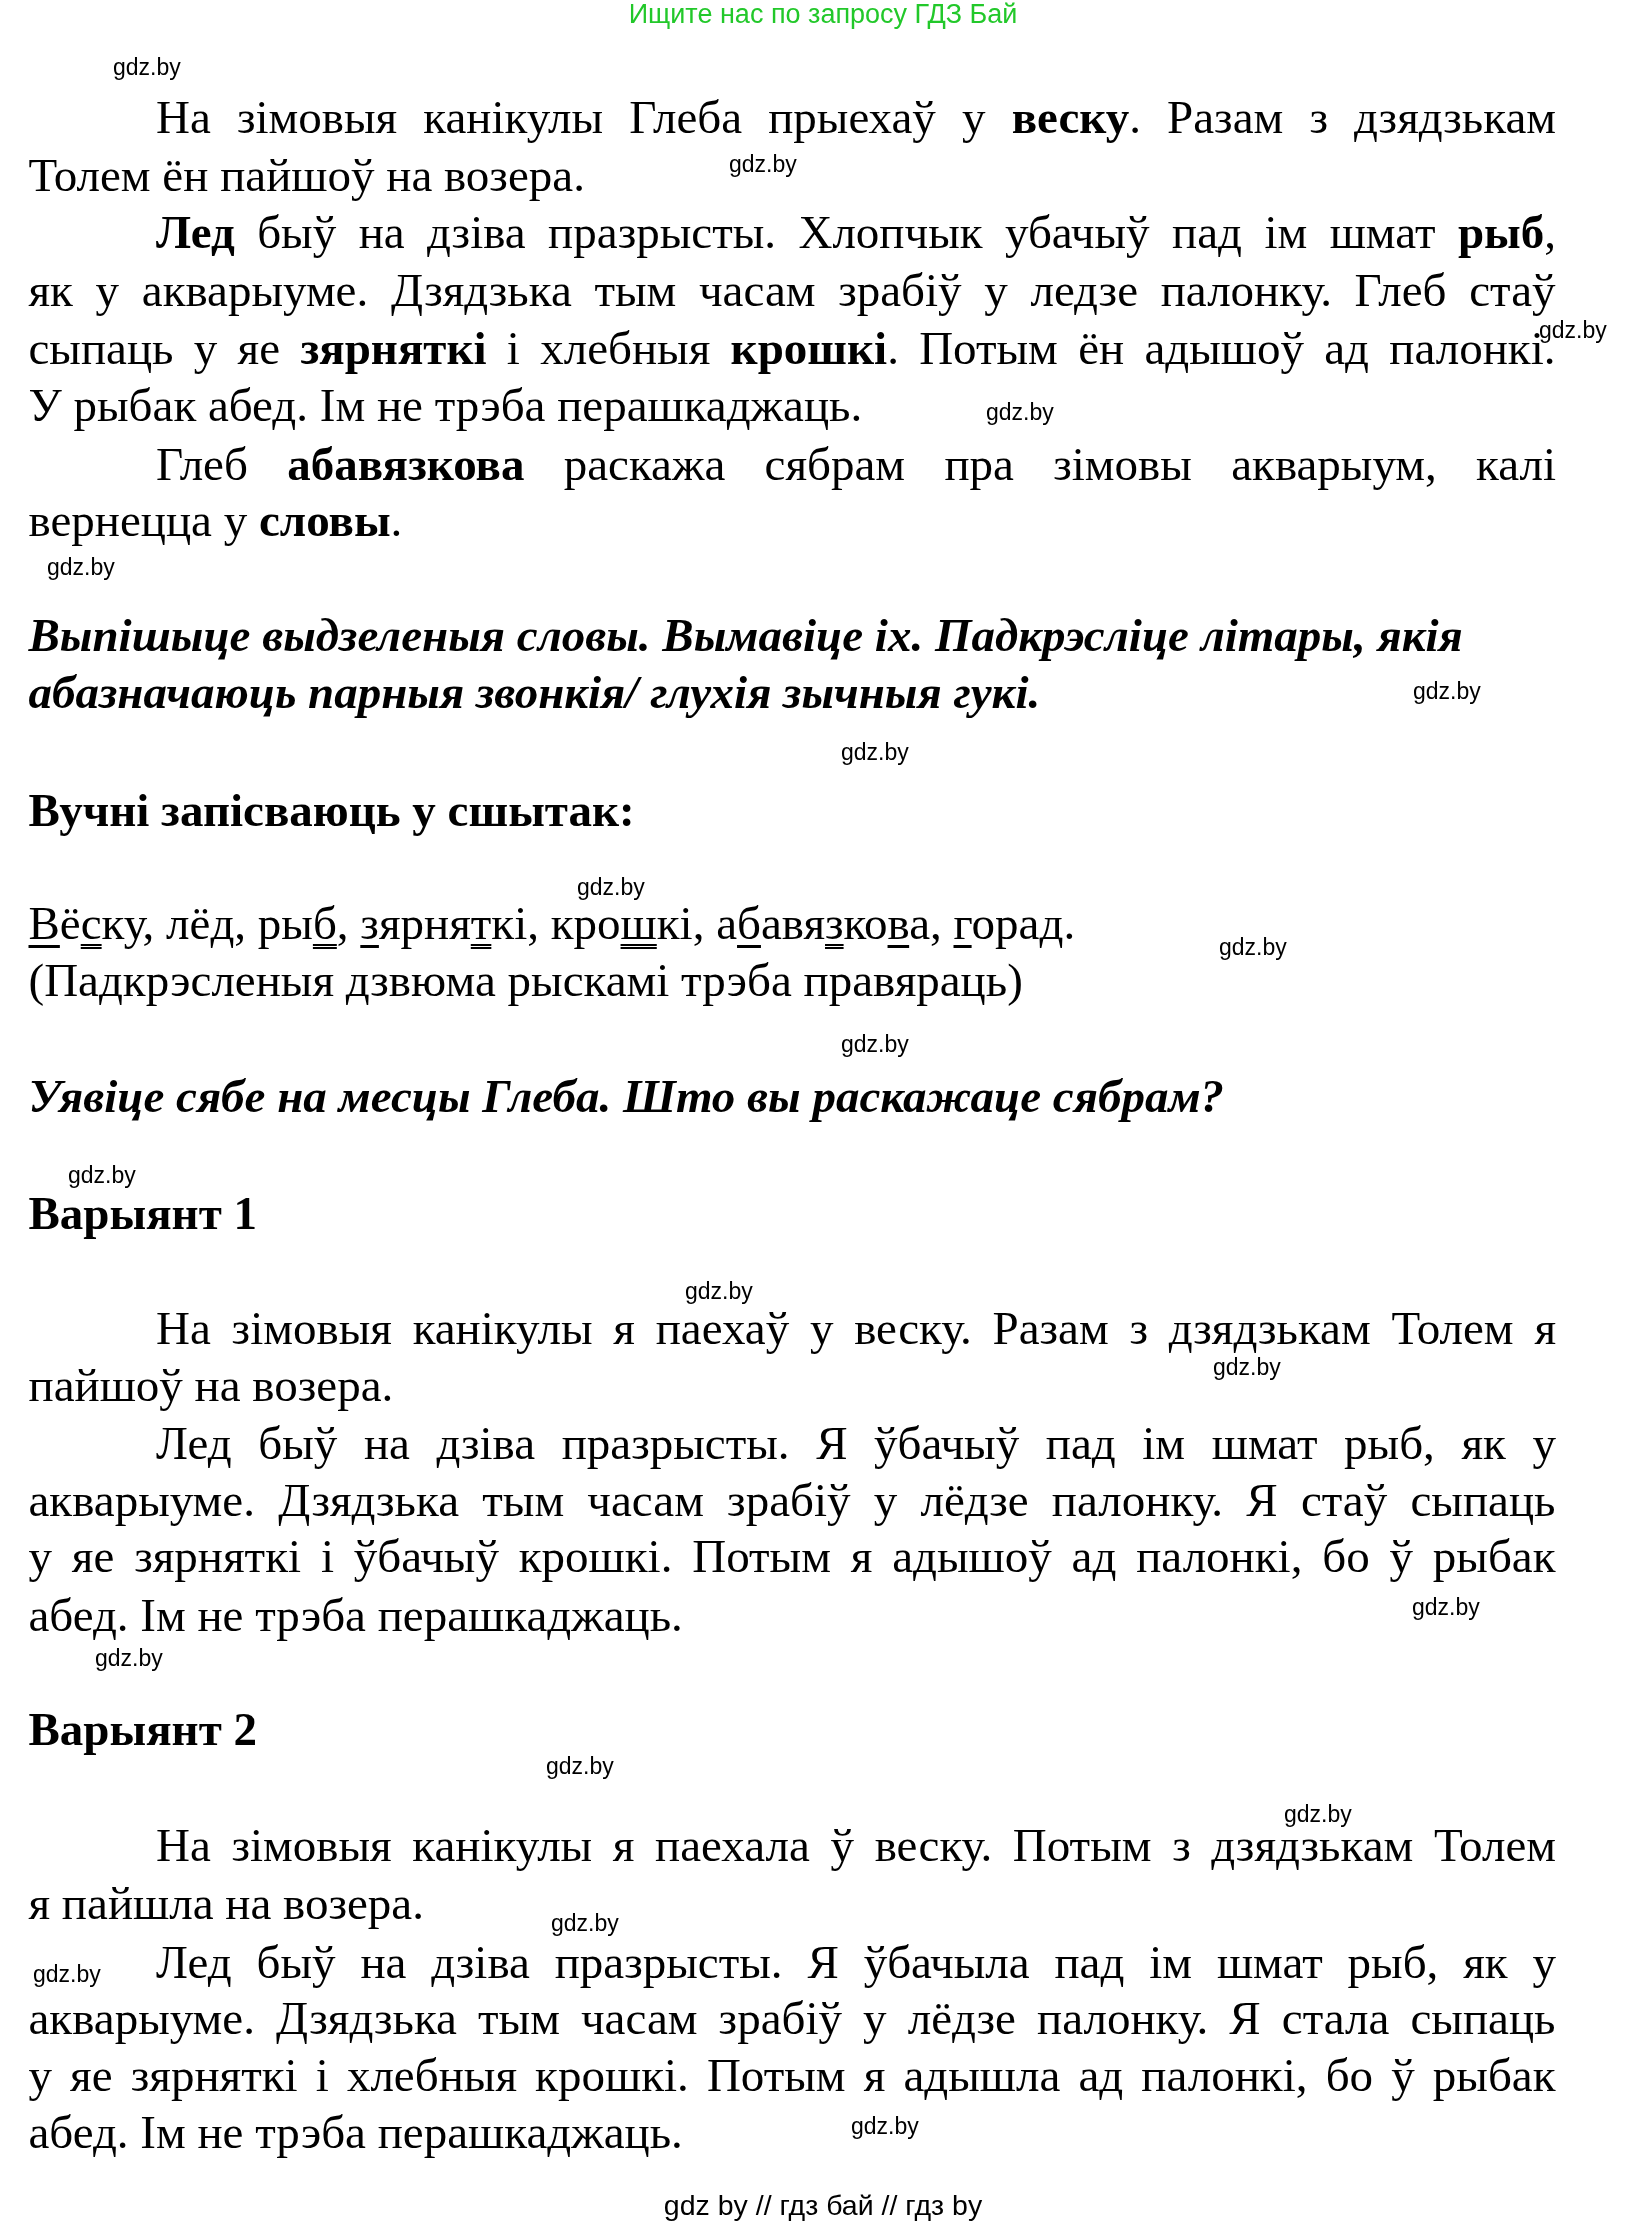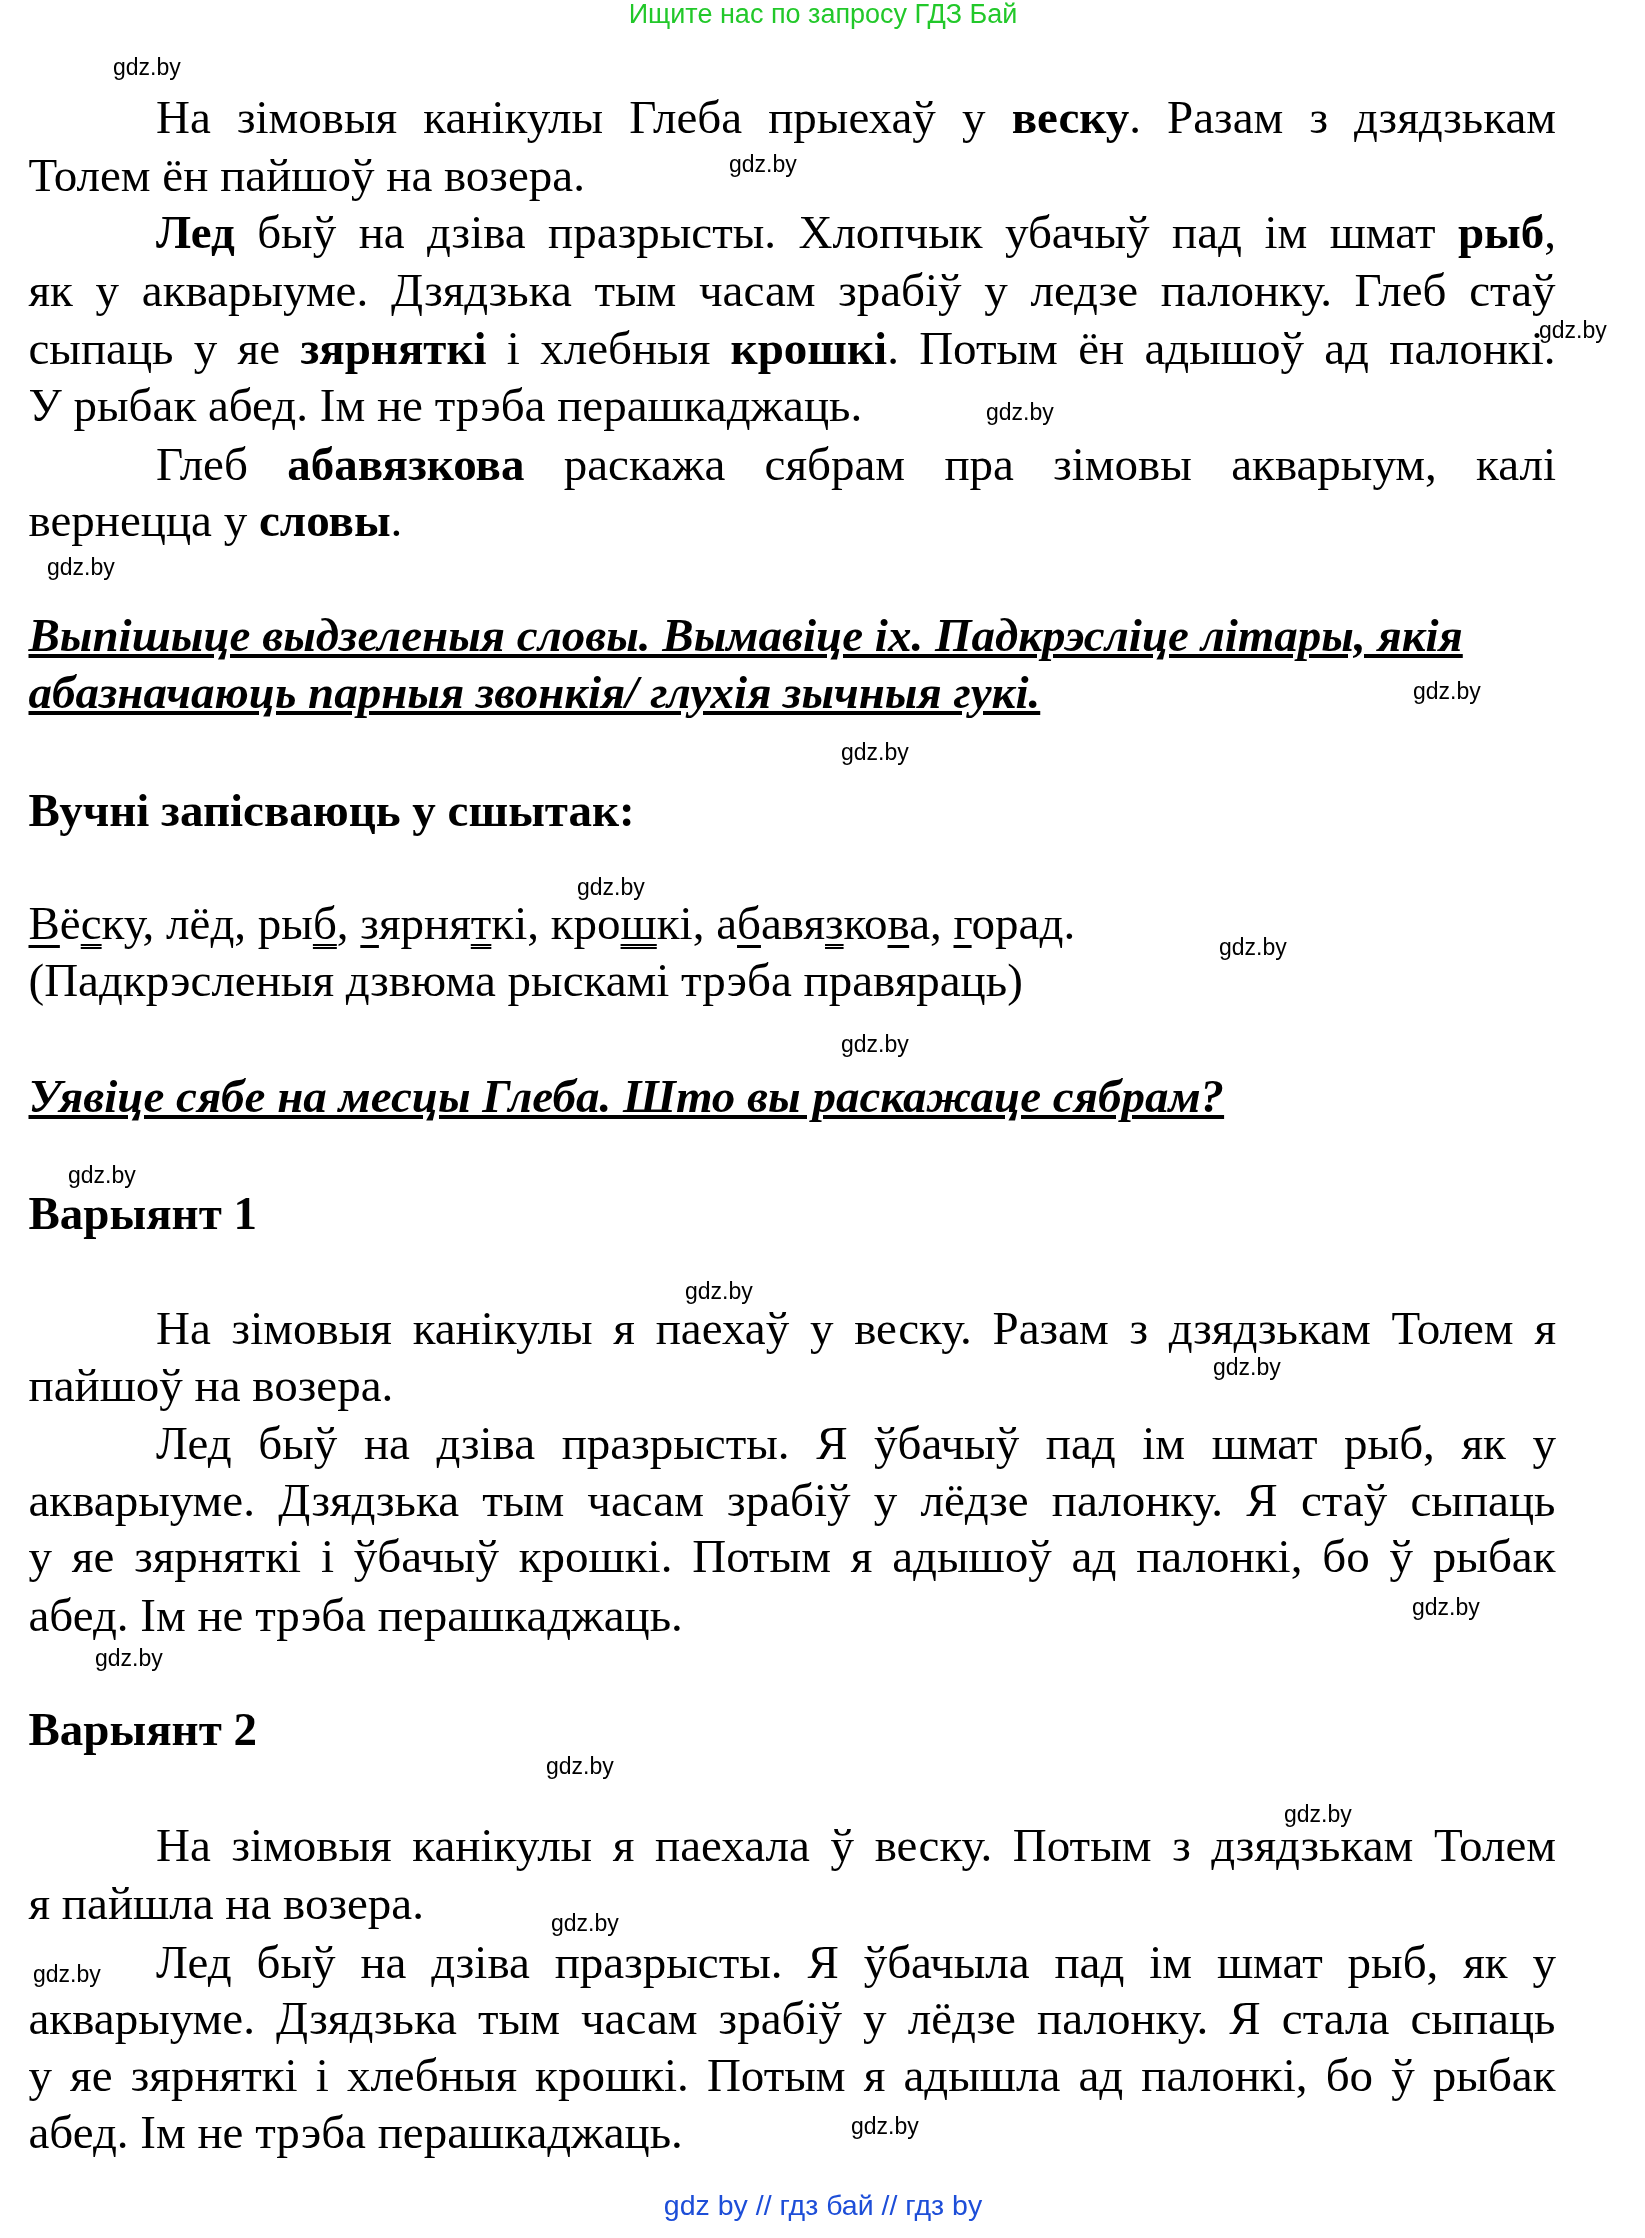--- a/index.html
+++ b/index.html
@@ -5,21 +5,21 @@
   html, body { margin:0; padding:0; background:#ffffff; }
   body { width:1646px; height:2239px; position:relative; overflow:hidden; font-family:"Liberation Serif", serif; color:#000; }
   .abs { position:absolute; white-space:nowrap; }
   .header { left:0; width:1646px; top:0; text-align:center; font-family:"Liberation Sans", sans-serif; font-size:27px; line-height:29px; }
   .footer { left:0; width:1646px; top:2189px; text-align:center; font-family:"Liberation Sans", sans-serif; font-size:28.5px; line-height:33px; }
   .wm { font-family:"Liberation Sans", sans-serif; font-size:23px; line-height:26px; color:#000; }
   .line { font-size:47px; line-height:52px; left:28.5px; width:1527px; }
   .just { text-align:justify; text-align-last:justify; }
   .ind { left:156px; width:1400px; }
   .bold { font-weight:bold; }
-  .task { font-weight:bold; font-style:italic;text-decoration:underline; }
+  .task { font-weight:bold; font-style:italic; }
   .heading { font-weight:bold; }
   .ul1 { text-decoration:underline; text-decoration-thickness:2.6px; text-underline-offset:6px; }
   .ul2 { text-decoration:underline double; text-decoration-thickness:1.7px; text-underline-offset:5.2px; }
   .hu { text-decoration-thickness:4.3px; text-underline-offset:7px; }
 </style>
 </head>
 <body>
 
 <div class="abs header" style="color:#22c82a">Ищите нас по запросу ГДЗ Бай</div>
 
@@ -74,14 +74,14 @@
 <div class="abs line" style="top:1589px">абед. Ім не трэба перашкаджаць.</div>
 
 <div class="abs line heading" style="top:1703px">Варыянт 2</div>
 <div class="abs line just ind" style="top:1819px">На зімовыя канікулы я паехала ў веску. Потым з дзядзькам Толем</div>
 <div class="abs line" style="top:1877px">я пайшла на возера.</div>
 <div class="abs line just ind" style="top:1936px">Лед быў на дзіва празрысты. Я ўбачыла пад ім шмат рыб, як у</div>
 <div class="abs line just" style="top:1992px">акварыуме. Дзядзька тым часам зрабіў у лёдзе палонку. Я стала сыпаць</div>
 <div class="abs line just" style="top:2049px">у яе зярняткі і хлебныя крошкі. Потым я адышла ад палонкі, бо ў рыбак</div>
 <div class="abs line" style="top:2106px">абед. Ім не трэба перашкаджаць.</div>
 
-<div class="abs footer" style="color:#1d4ed8">gdz by  //  гдз бай  //  гдз by</div>
+<div class="abs footer" style="color:#000000">gdz by  //  гдз бай  //  гдз by</div>
 
 
 </body></html>

